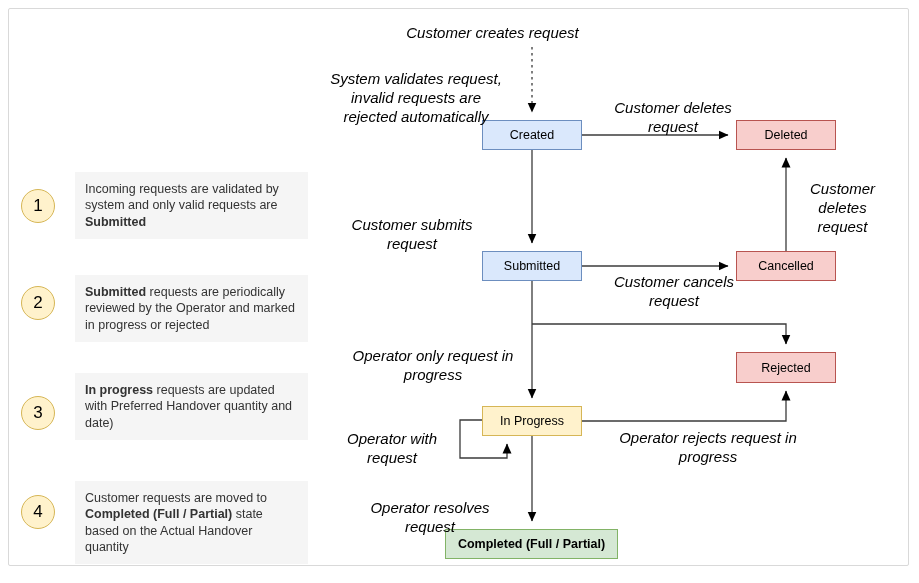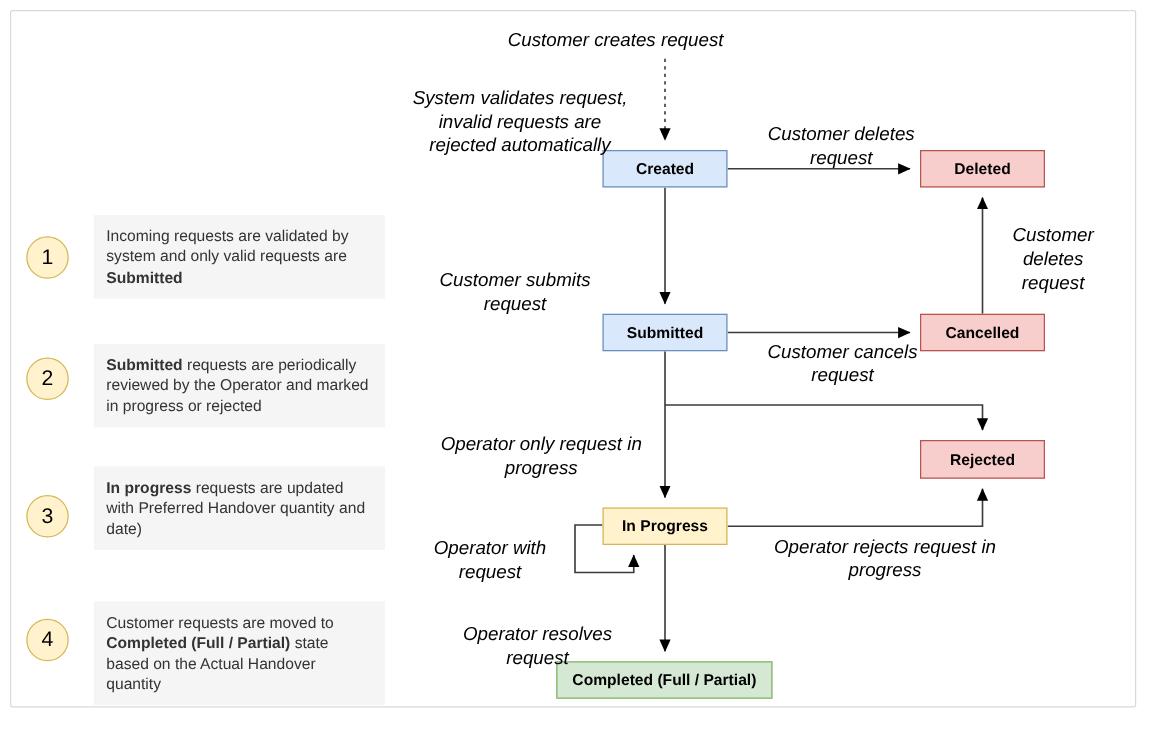--- a/index.html
+++ b/index.html
@@ -8,21 +8,21 @@
     font-family:"Liberation Sans","DejaVu Sans",sans-serif;overflow:hidden;
   }
   .frame{
     position:absolute;left:8px;top:8px;width:901px;height:558px;
     border:1px solid #d9d9d9;border-radius:2px;background:#ffffff;box-sizing:border-box;
   }
   svg.edges{position:absolute;left:0;top:0;pointer-events:none;}
   .node{
     position:absolute;display:flex;align-items:center;justify-content:center;
     font-size:12.5px;color:#000;border:1px solid #000;box-sizing:border-box;
-    text-align:center;white-space:nowrap;font-weight:bold;
+    text-align:center;white-space:nowrap;
   }
   .node.blue{background:#dae8fc;border-color:#6c8ebf;}
   .node.red{background:#f8cecc;border-color:#b85450;}
   .node.yellow{background:#fff2cc;border-color:#d6b656;}
   .node.green{background:#d5e8d4;border-color:#82b366;font-weight:bold;}
   .edge-label{
     position:absolute;font-style:italic;font-size:15px;color:#000;
     text-align:center;line-height:1.25;
   }
   .note-block{

